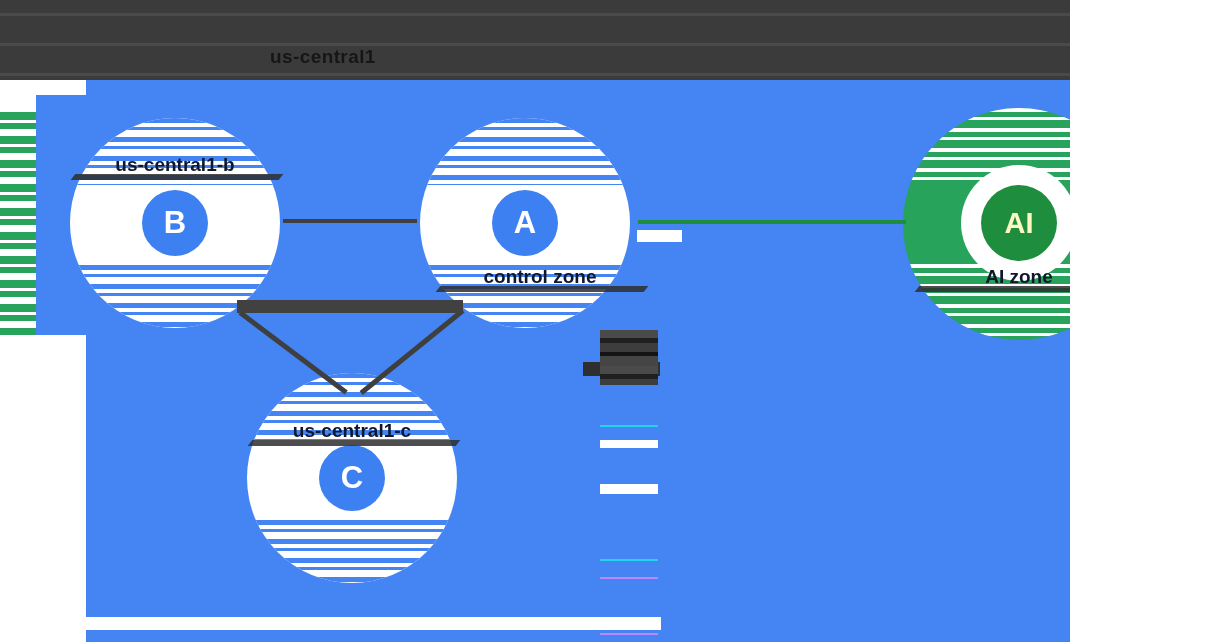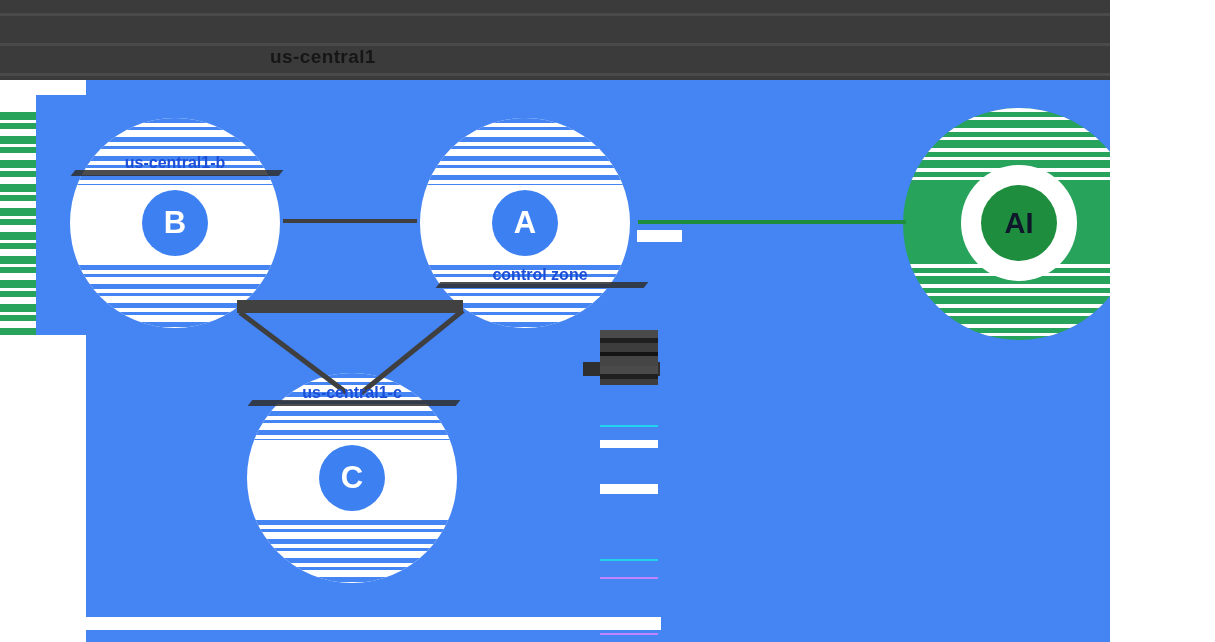--- a/index.html
+++ b/index.html
@@ -1,16 +1,16 @@
 <!DOCTYPE html>
 <html><head>
 <meta charset="utf-8">
 <style>
   html,body{margin:0;padding:0;background:#ffffff;font-family:"Liberation Sans",sans-serif;}
-  #canvas{position:relative;width:1070px;height:642px;overflow:hidden;background:#ffffff;padding-left:40px;}
+  #canvas{position:relative;width:1070px;height:642px;overflow:hidden;background:#ffffff;}
 
   
   .header{position:absolute;left:0;top:0;width:1215px;height:80px;
     background:repeating-linear-gradient(180deg,#3b3b3b 0 13px,#4a4a4a 13px 16px,#3b3b3b 16px 30px);}
   .title{position:absolute;left:270px;top:46px;font-size:19px;font-weight:bold;color:#161616;
     letter-spacing:.4px;white-space:nowrap;}
 
   
   .blue-main{position:absolute;left:86px;top:80px;width:1129px;height:562px;background:#4484f3;}
   .blue-edge{position:absolute;left:36px;top:95px;width:50px;height:240px;background:#4484f3;}
@@ -30,24 +30,24 @@
 
   
   .ai-circle{position:absolute;left:903px;top:108px;width:232px;height:232px;border-radius:50%;
     background:#27a35b;overflow:hidden;}
   .ai-circle .stripes-top,.ai-circle .stripes-bot{position:absolute;left:0;width:100%;
     background:repeating-linear-gradient(180deg,#ffffff 0 4px,rgba(255,255,255,0) 4px 9px,#ffffff 9px 12px,rgba(255,255,255,0) 12px 20px);}
   .ai-circle .stripes-top{top:0;height:78px;}
   .ai-circle .stripes-bot{bottom:0;height:76px;}
   .ai-inner{position:absolute;left:961px;top:165px;width:116px;height:116px;border-radius:50%;background:#ffffff;}
   .ai-badge{position:absolute;left:981px;top:185px;width:76px;height:76px;border-radius:50%;background:#1e8e3e;
-    display:flex;align-items:center;justify-content:center;color:#0f172a;font-size:29px;font-weight:bold;}
+    display:flex;align-items:center;justify-content:center;color:#fef9c3;font-size:29px;font-weight:bold;}
 
   
-  .lbl{position:absolute;width:240px;text-align:center;font-size:16px;font-weight:bold;color:#1d4ed8;
+  .lbl{position:absolute;width:240px;text-align:center;font-size:19px;font-weight:bold;color:#0f172a;
     white-space:nowrap;z-index:6;}
   .lbl::after{content:"";position:absolute;left:18px;right:14px;bottom:-4px;height:6px;
     background:#2e2e2e;transform:skewX(-38deg);opacity:.85;}
 
   
   .line{position:absolute;background:#3f3f3f;z-index:4;}
   .line-green{position:absolute;background:#1e8e3e;z-index:4;}
   .diag{position:absolute;height:5px;background:#3f3f3f;transform-origin:left center;z-index:4;}
 
   
@@ -86,28 +86,29 @@
     <div class="stripes-bot"></div>
   </div>
   <div class="badge" style="left:492px;top:190px;">A</div>
   <div class="lbl" style="left:420px;top:266px;">control zone</div>
 
   <div class="zone" style="left:247px;top:373px;">
     <div class="stripes-top"></div>
     <div class="stripes-bot"></div>
   </div>
   <div class="badge" style="left:319px;top:445px;">C</div>
-  <div class="lbl" style="left:232px;top:384px;">us-central1-c</div>
+  <div class="lbl" style="left:232px;top:420px;">us-central1-c</div>
 
   <div class="ai-circle">
     <div class="stripes-top"></div>
     <div class="stripes-bot"></div>
   </div>
   <div class="ai-inner"></div>
   <div class="ai-badge">AI</div>
+  <div class="lbl" style="left:899px;top:266px;">AI zone</div>
 
   <div class="g" style="left:1133px;top:238px;width:82px;height:14px;background:#ffffff;"></div>
   <div class="g" style="left:637px;top:230px;width:45px;height:12px;background:#ffffff;"></div>
   <div class="g" style="left:583px;top:362px;width:77px;height:14px;background:#2f2f2f;"></div>
   <div class="g" style="left:600px;top:330px;width:58px;height:55px;
        background:repeating-linear-gradient(180deg,#4a4a4a 0 8px,#1f1f1f 8px 13px,#3d3d3d 13px 22px,#141414 22px 26px,#454545 26px 36px);"></div>
   <div class="g" style="left:600px;top:425px;width:58px;height:2px;background:#22d3ee;"></div>
   <div class="g" style="left:600px;top:440px;width:58px;height:8px;background:#ffffff;"></div>
   <div class="g" style="left:600px;top:484px;width:58px;height:10px;background:#ffffff;"></div>
   <div class="g" style="left:600px;top:559px;width:58px;height:2px;background:#22d3ee;"></div>

